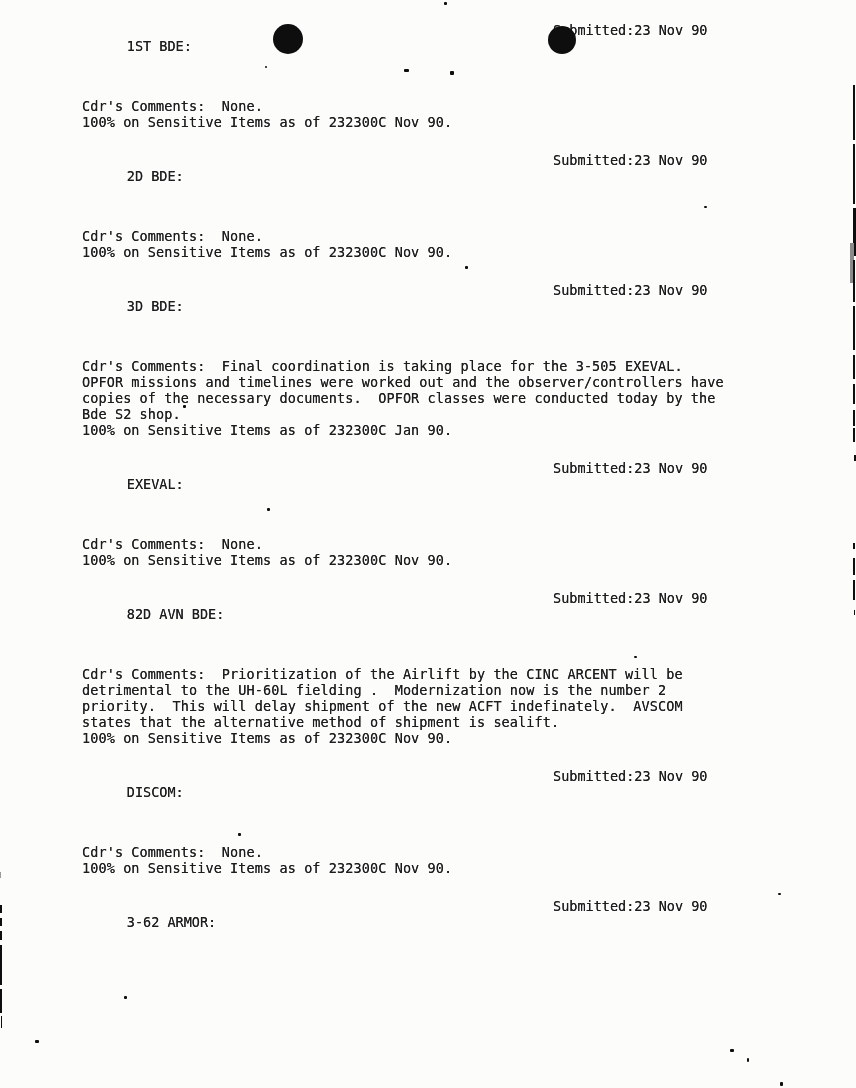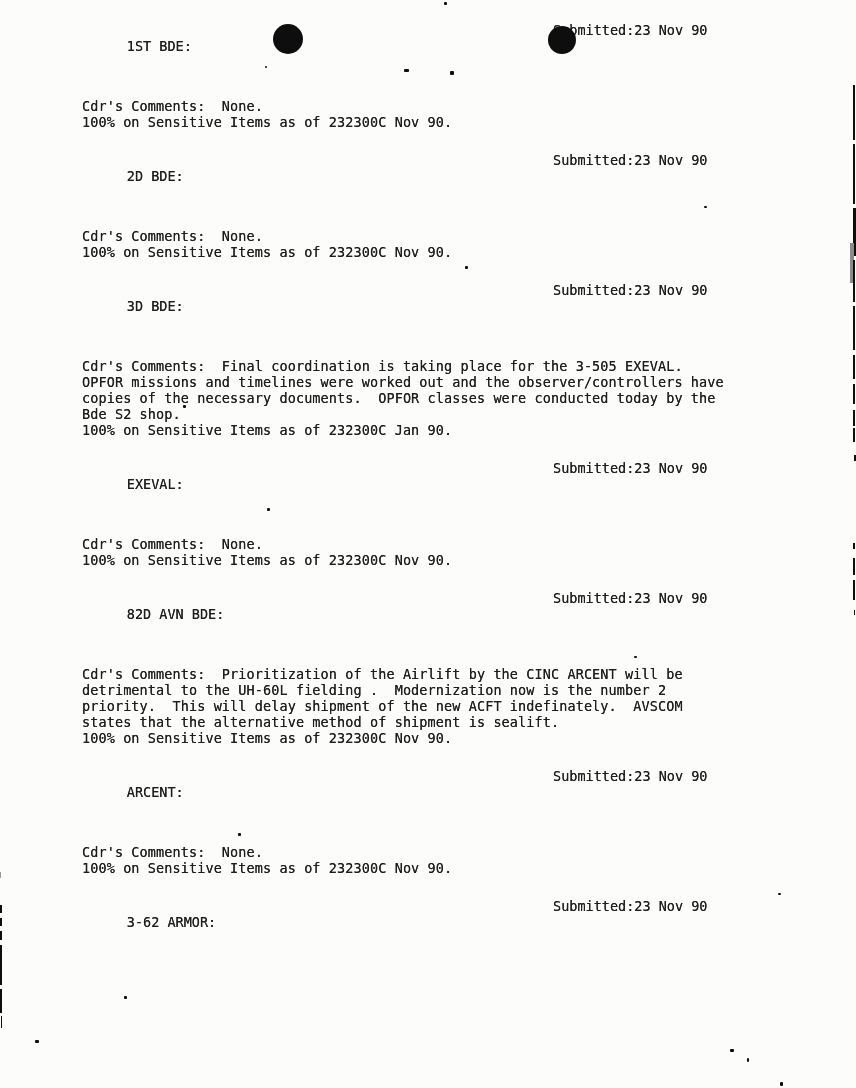--- a/index.html
+++ b/index.html
@@ -142,21 +142,21 @@
     </div>
     <pre class="section-body">Cdr's Comments:  Prioritization of the Airlift by the CINC ARCENT will be
 detrimental to the UH-60L fielding .  Modernization now is the number 2
 priority.  This will delay shipment of the new ACFT indefinately.  AVSCOM
 states that the alternative method of shipment is sealift.
 100% on Sensitive Items as of 232300C Nov 90.</pre>
   </section>
 
   <section class="unit-section">
     <div class="section-header">
-      <span class="unit-name">ARCENT:</span>
+      <span class="unit-name">DISCOM:</span>
       <span class="submitted"><span class="submitted-label">Submitted:</span><span class="submitted-date">23 Nov 90</span></span>
     </div>
     <pre class="section-body">Cdr's Comments:  None.
 100% on Sensitive Items as of 232300C Nov 90.</pre>
   </section>
 
   <section class="unit-section">
     <div class="section-header">
       <span class="unit-name">3-62 ARMOR:</span>
       <span class="submitted"><span class="submitted-label">Submitted:</span><span class="submitted-date">23 Nov 90</span></span>

